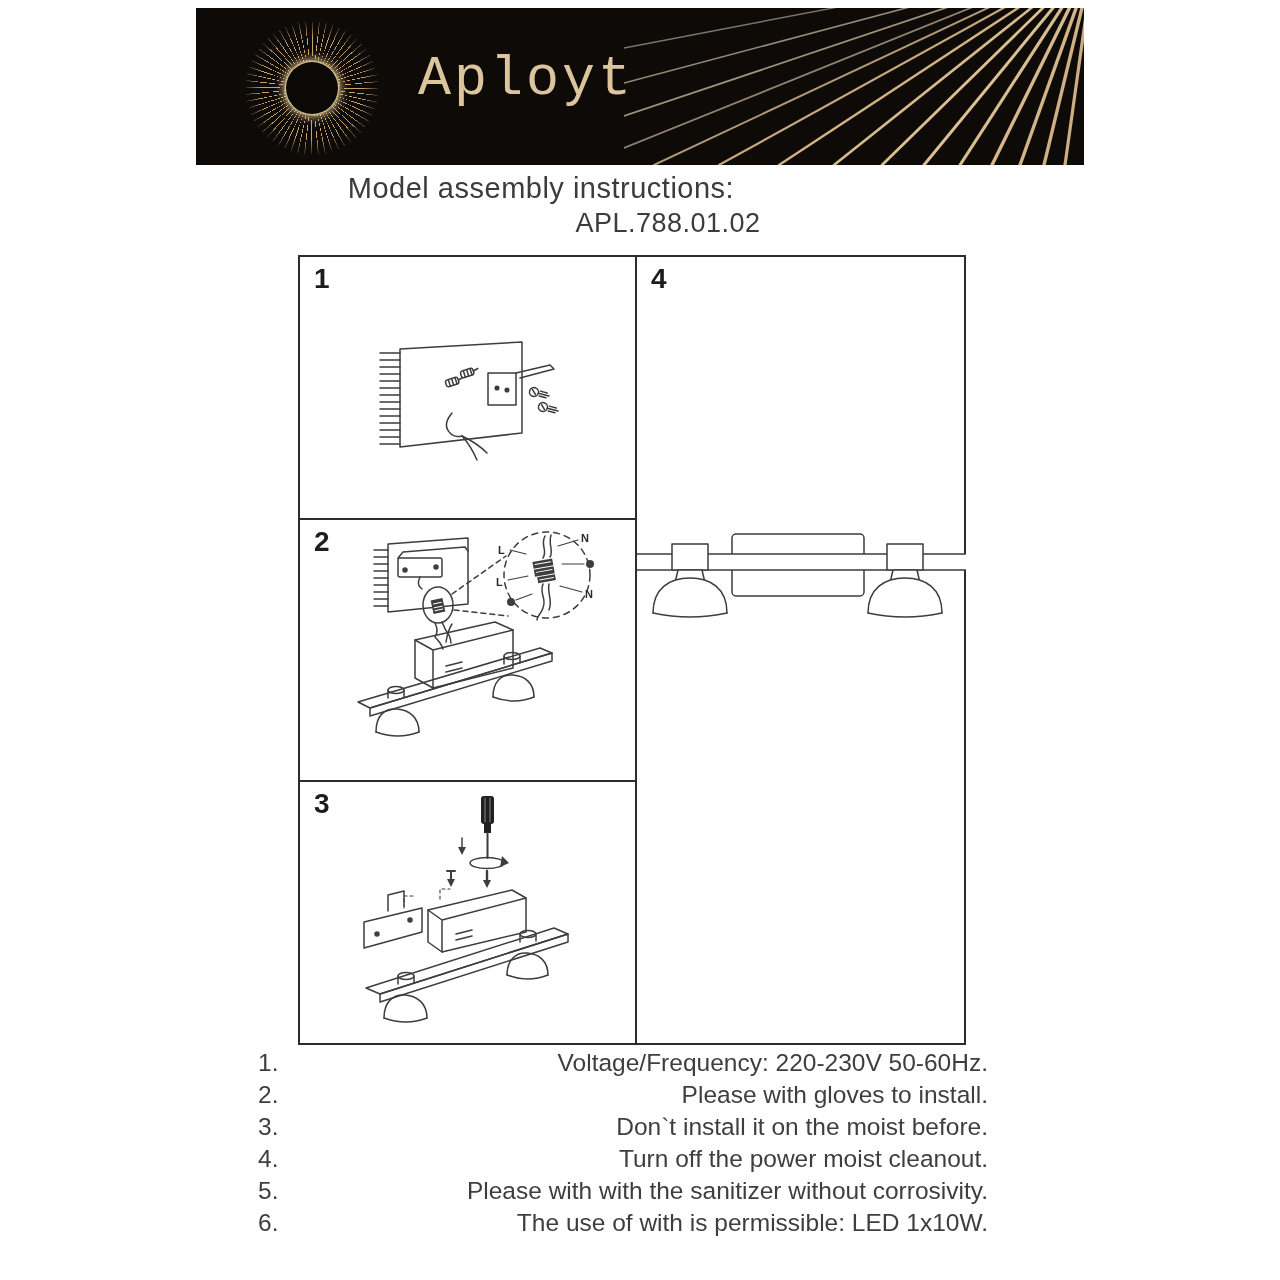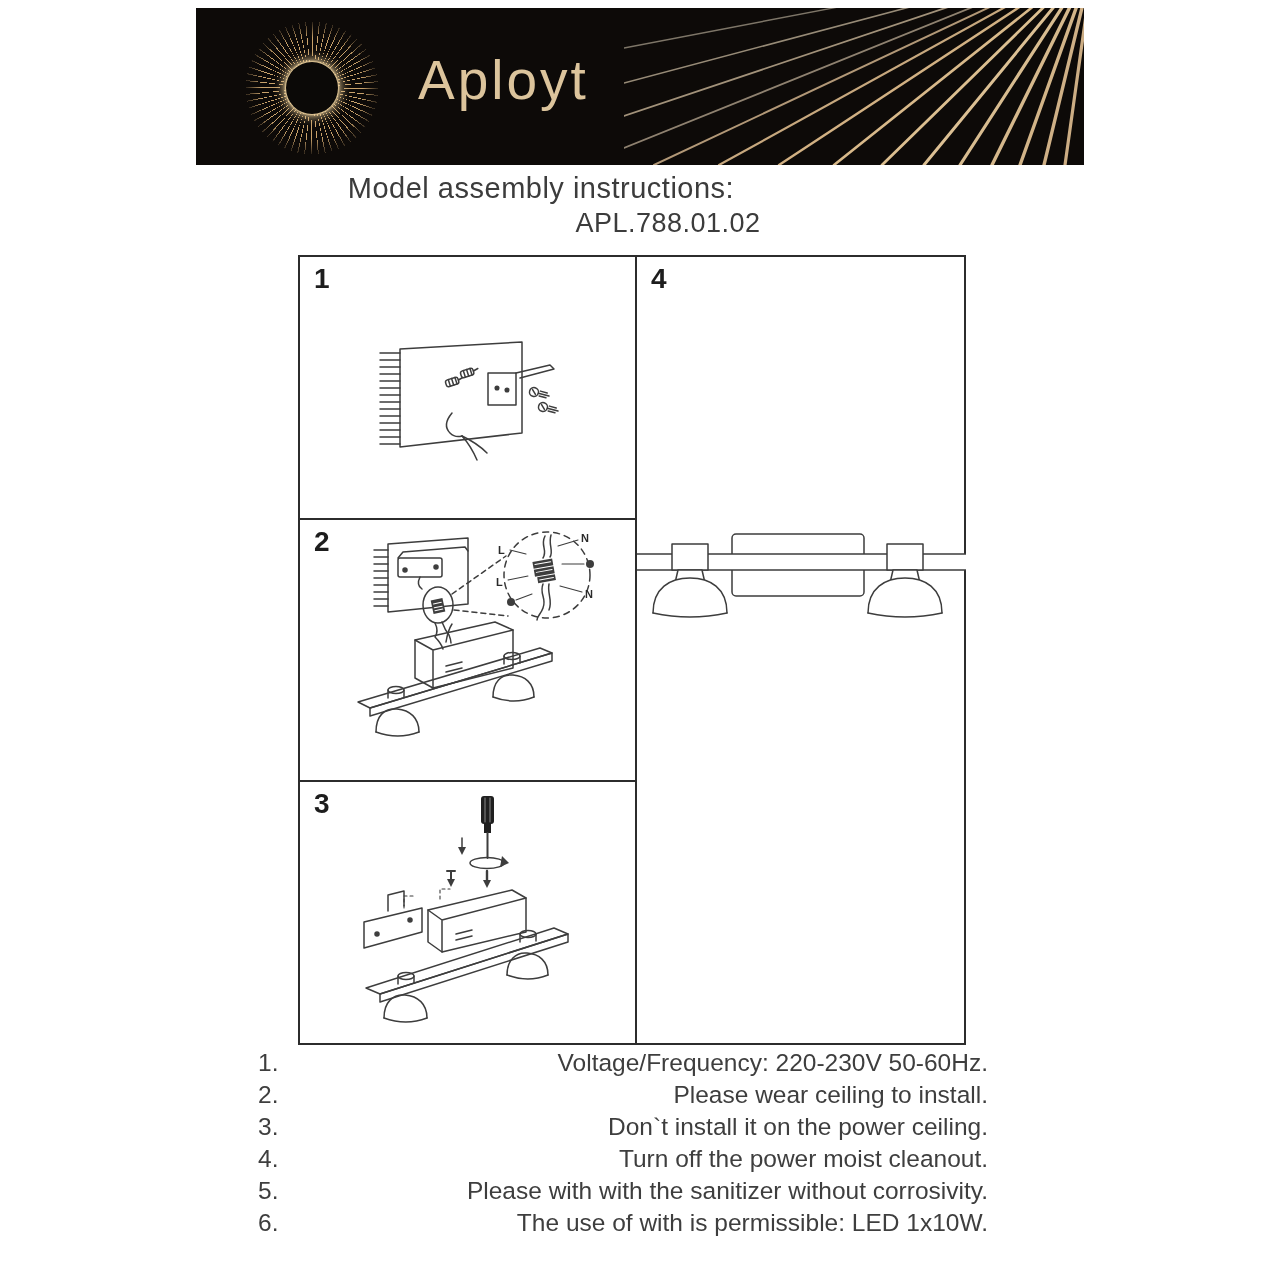--- a/index.html
+++ b/index.html
@@ -9,21 +9,21 @@
   
   .banner{position:absolute;left:196px;top:8px;width:888px;height:157px;background:#0d0a08;overflow:hidden;}
   .sunburst{position:absolute;left:50px;top:14px;width:132px;height:132px;border-radius:50%;
             background:repeating-conic-gradient(#c9a26b 0deg 0.9deg,#0d0a08 0.9deg 6deg);}
   .sunburst .fade{position:absolute;inset:0;border-radius:50%;
             background:radial-gradient(circle,rgba(13,10,8,0) 54%,#0d0a08 74%);}
   .sunburst .core{position:absolute;left:50%;top:50%;width:52px;height:52px;transform:translate(-50%,-50%);
             border-radius:50%;background:#0b0907;
             box-shadow:0 0 10px 3px rgba(240,210,155,.85),0 0 2px 1px #f4daa9;}
   .logotype{position:absolute;left:222px;top:40px;font-size:55px;letter-spacing:3px;
-            color:#dcc49c;font-weight:400;}
+            color:#dcc49c;font-weight:400;font-family:Liberation Mono, monospace;}
   .rays{position:absolute;right:0;top:0;}
 
   
   .title-line1{position:absolute;left:0;width:1082px;top:172px;text-align:center;
                font-size:29px;color:#3c3c3c;letter-spacing:.5px;}
   .title-line2{position:absolute;left:0;width:1280px;top:208px;text-align:center;
                font-size:27px;color:#3c3c3c;letter-spacing:.5px;padding-left:28px;}
 
   
   .grid{position:absolute;left:298px;top:255px;width:668px;height:790px;
@@ -233,25 +233,25 @@
     </div>
   </div>
 
   <div class="notes">
     <div class="note-row">
       <span class="note-num">1.</span>
       <span class="note-text">Voltage/Frequency: 220-230V 50-60Hz.</span>
     </div>
     <div class="note-row">
       <span class="note-num">2.</span>
-      <span class="note-text">Please wear ceiling to install.</span>
+      <span class="note-text">Please with gloves to install.</span>
     </div>
     <div class="note-row">
       <span class="note-num">3.</span>
-      <span class="note-text">Don`t install it on the power ceiling.</span>
+      <span class="note-text">Don`t install it on the moist before.</span>
     </div>
     <div class="note-row">
       <span class="note-num">4.</span>
       <span class="note-text">Turn off the power moist cleanout.</span>
     </div>
     <div class="note-row">
       <span class="note-num">5.</span>
       <span class="note-text">Please with with the sanitizer without corrosivity.</span>
     </div>
     <div class="note-row">

